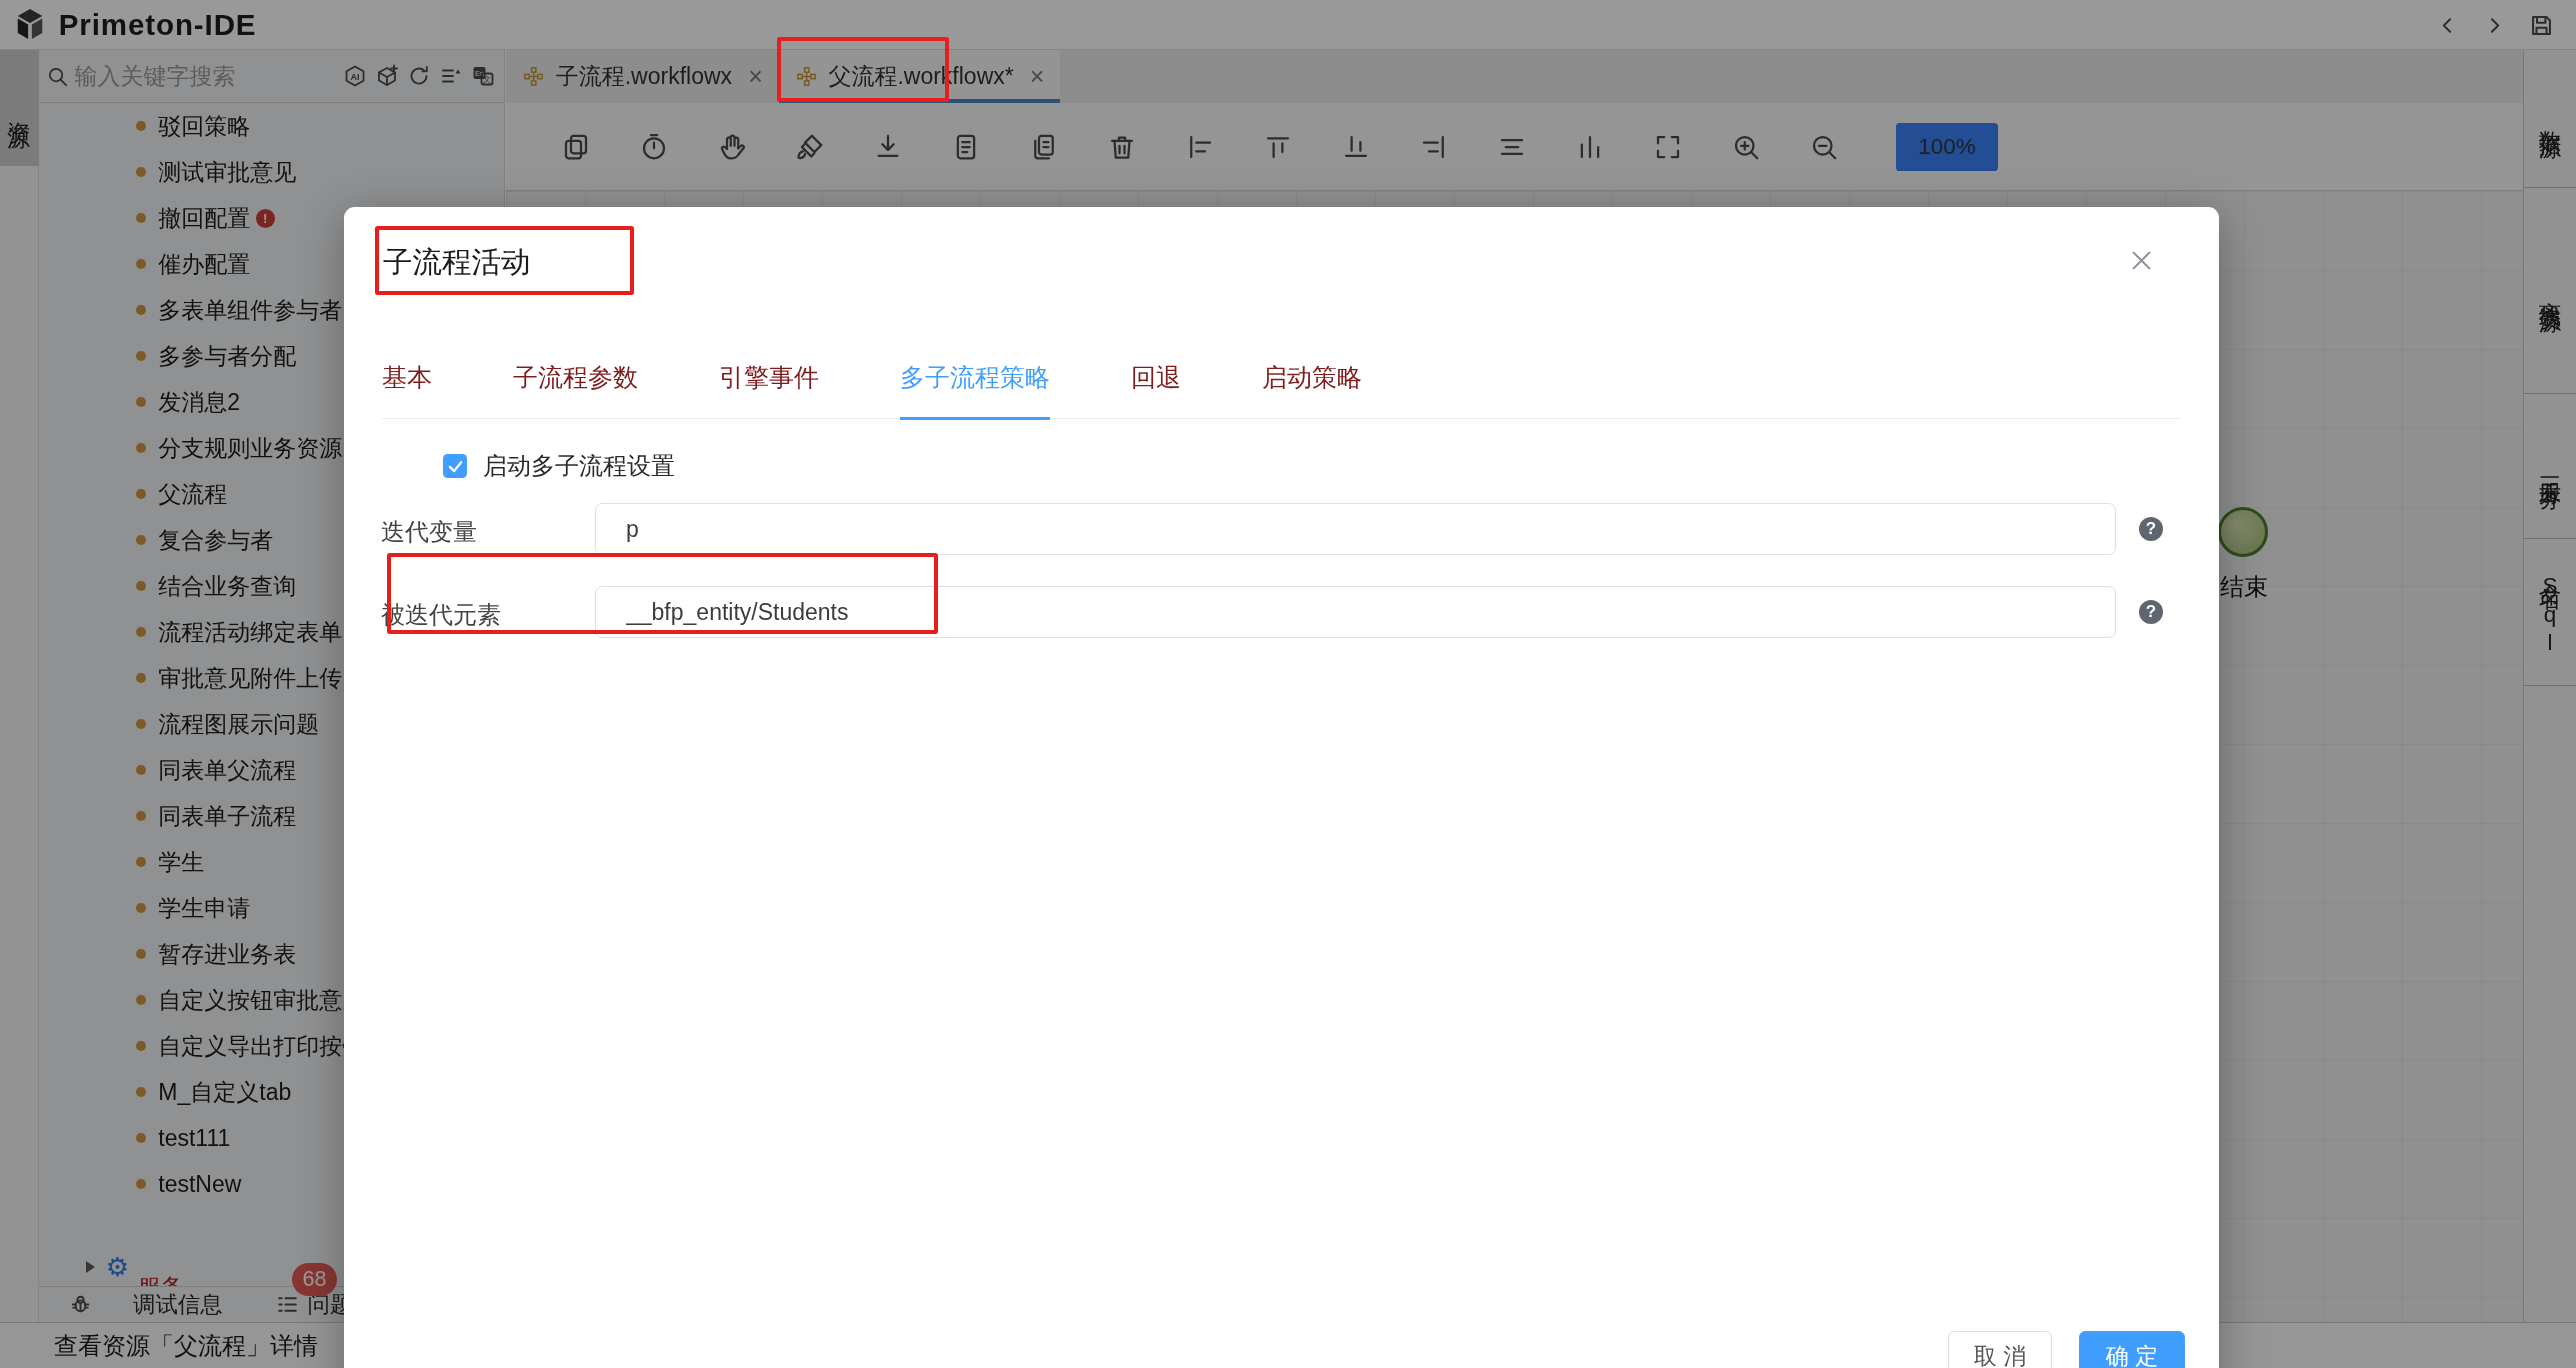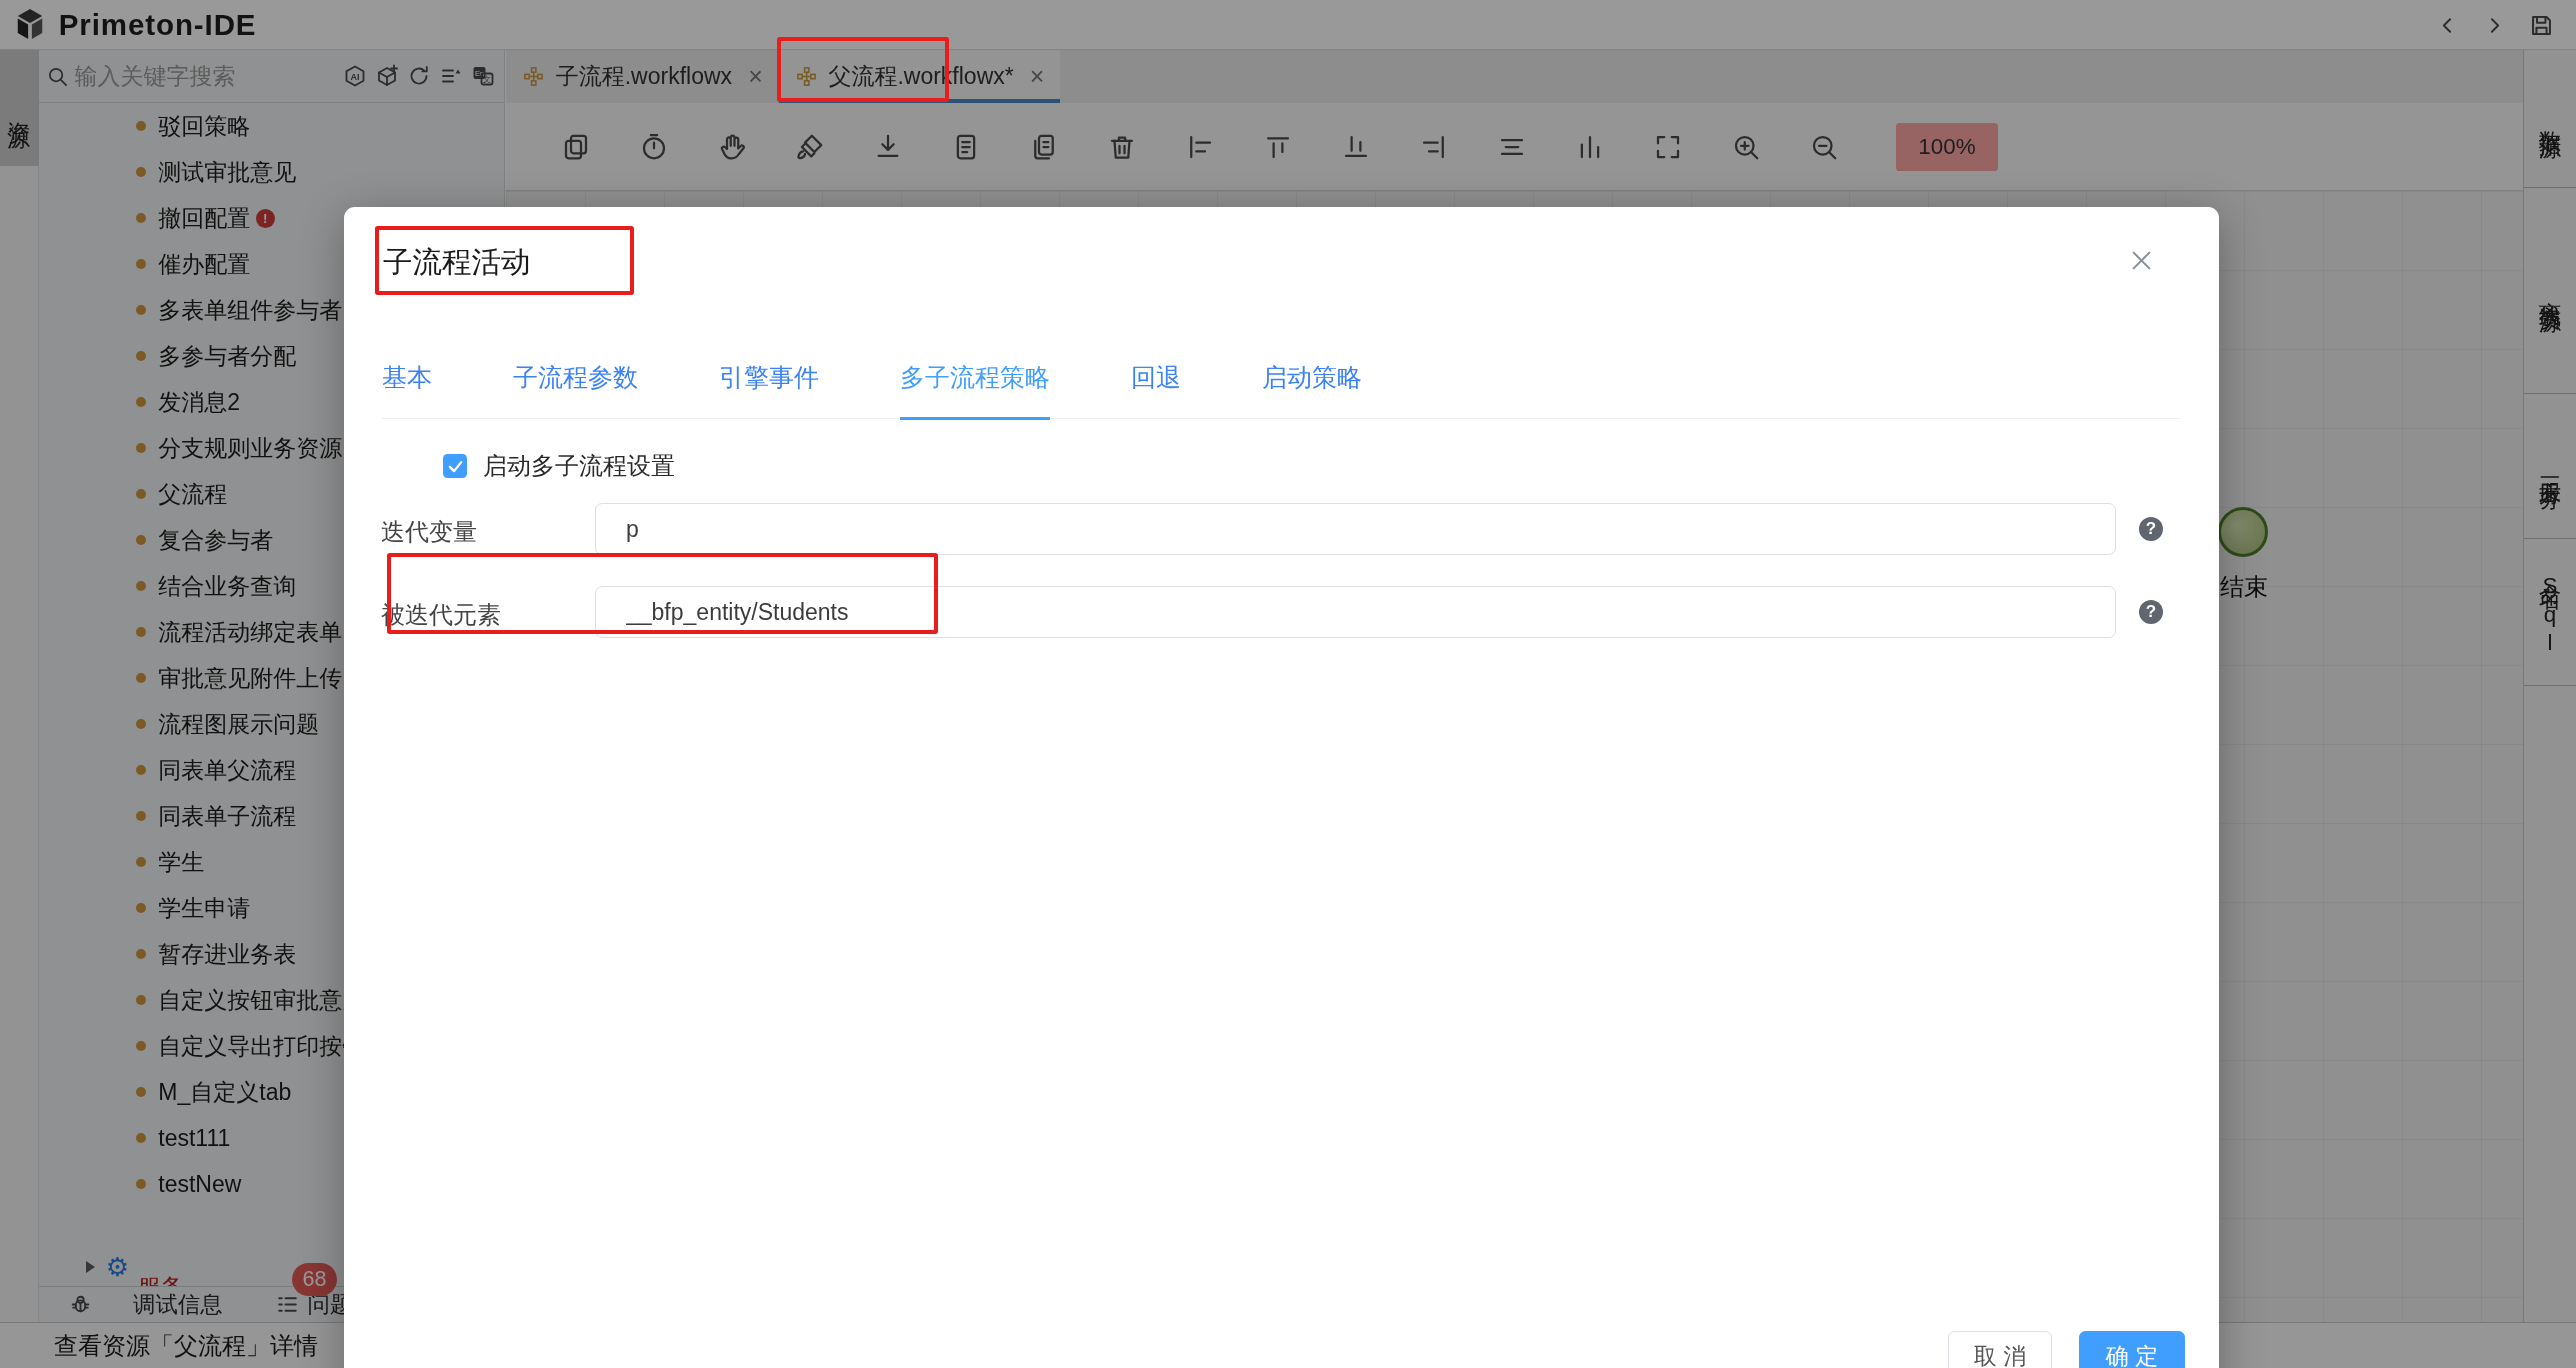--- a/index.html
+++ b/index.html
@@ -51,21 +51,21 @@
   
   .editor{position:absolute;left:506px;top:50px;width:2017px;height:1272px;}
   .tabstrip{position:relative;height:53px;background:#ececec;display:flex;}
   .etab{position:relative;height:53px;display:flex;align-items:center;padding:0 16px;gap:10.7px;cursor:pointer;}
   .etab .etab-label{font-size:23px;color:#333;white-space:nowrap;}
   .etab .tab-close{font-size:25px;color:#777;margin-left:5.4px;}
   .etab.active{background:#f7f7f7;}
   .etab.active::after{content:"";position:absolute;left:0;right:0;bottom:0;height:4.5px;background:#4a86c5;}
   .toolbar{position:relative;height:88px;background:#f8f9f9;border-bottom:0.9px solid #d5d5d5;display:flex;align-items:center;padding-left:55px;gap:48px;}
   .tbtn{width:30px;height:30px;flex:0 0 30px;display:flex;align-items:center;justify-content:center;cursor:pointer;}
-  .zoom-box{margin-left:9px;width:102px;height:48px;background:#fca5a5;border-radius:3.6px;display:flex;align-items:center;justify-content:center;font-size:22.4px;color:#333;}
+  .zoom-box{margin-left:9px;width:102px;height:48px;background:#3b82f6;border-radius:3.6px;display:flex;align-items:center;justify-content:center;font-size:22.4px;color:#333;}
   .canvas{position:relative;height:1132px;background:#f0f1f2;background-image:linear-gradient(to right,rgba(0,0,0,0.055) 0.9px,transparent 0.9px),linear-gradient(to bottom,rgba(0,0,0,0.055) 0.9px,transparent 0.9px);background-size:79px 79px;overflow:hidden;}
   .end-node{position:absolute;left:1712px;top:316px;width:50px;height:50px;border-radius:50%;border:3.6px solid #4e7e2c;background:radial-gradient(circle at 35% 35%,#dde9b9,#a8bb77);cursor:pointer;}
   .end-label{position:absolute;left:1680px;top:380px;width:116px;text-align:center;font-size:24px;color:#111;}
 
   
   .right-rail{position:absolute;left:2523px;top:50px;width:53px;height:1272px;background:#f3f4f5;border-left:0.9px solid #c9c9c9;}
   .rtab{display:flex;align-items:center;justify-content:center;border-bottom:0.9px solid #b9b9b9;cursor:pointer;}
   .rtab .vtext{font-size:22.4px;letter-spacing:3.6px;}
   .rtab:nth-of-type(1){height:138px;}
   .rtab:nth-of-type(2){height:206px;}
@@ -73,21 +73,21 @@
   .rtab:nth-of-type(4){height:147px;}
 
   
   .dim{position:absolute;inset:0;background:rgba(0,0,0,0.40);z-index:40;}
 
   
   .dialog{position:absolute;left:344px;top:207px;width:1875px;height:1217px;background:#fff;border-radius:10.7px;box-shadow:0 9px 45px rgba(0,0,0,.3);z-index:50;}
   .dlg-title{position:absolute;left:39px;top:36px;font-size:29.5px;font-weight:500;color:#1b1b1b;}
   .dlg-close{position:absolute;right:63px;top:38px;width:30px;height:30px;display:flex;align-items:center;justify-content:center;cursor:pointer;}
   .dlg-tabs{position:absolute;left:38px;right:38px;top:154px;border-bottom:1.8px solid #ebeef5;display:flex;gap:81px;}
-  .dtab{font-size:25px;color:#3b82f6;padding-bottom:23px;cursor:pointer;white-space:nowrap;}
+  .dtab{font-size:25px;color:#7f1d1d;padding-bottom:23px;cursor:pointer;white-space:nowrap;}
   .dtab.tab-active{color:#409eff;border-bottom:3.6px solid #409eff;margin-bottom:-1.8px;}
   .cbx-row{position:absolute;left:70px;top:243px;display:flex;align-items:center;gap:16px;padding-left:29px;}
   .cbx{width:24px;height:24px;border-radius:4.5px;background:#409eff;display:flex;align-items:center;justify-content:center;cursor:pointer;}
   .cbx-label{font-size:24px;color:#2a2a2a;}
   .fld-label{position:absolute;left:37px;font-size:24px;color:#444;white-space:nowrap;}
   .fld-input{position:absolute;left:251px;width:1521px;height:52px;border:0.9px solid #dcdfe6;border-radius:7.2px;font-size:23px;color:#3c3c3c;padding:0 30px;outline:none;background:#fff;}
   .help{position:absolute;left:1795px;width:24px;height:24px;border-radius:50%;background:#5f6670;color:#fff;font-size:17px;font-weight:700;display:flex;align-items:center;justify-content:center;cursor:pointer;}
   .btn{position:absolute;top:1124px;height:51px;border-radius:6.3px;font-size:23px;display:flex;align-items:center;justify-content:center;cursor:pointer;white-space:nowrap;}
   .btn-cancel{left:1604px;width:104px;background:#fff;border:0.9px solid #dcdfe6;color:#555;}
   .btn-ok{left:1735px;width:106px;background:#409eff;border:0.9px solid #409eff;color:#fff;}

